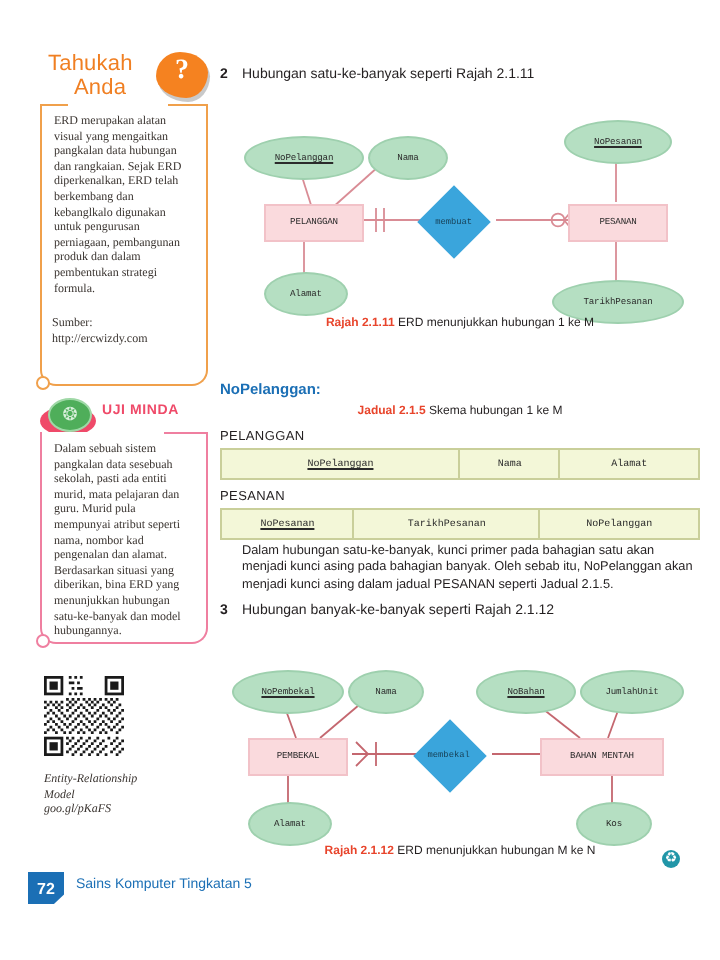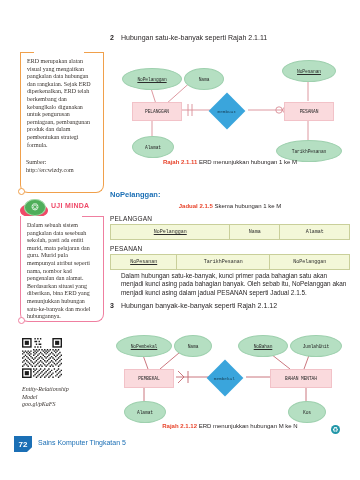--- a/index.html
+++ b/index.html
@@ -128,20 +128,25 @@
            border-radius:50%;background:#2196a8;color:#fff;font-size:7px;
            line-height:9px;text-align:center;}
 </style>
 </head>
 <body>
 
 <div class="page">
 
   <div class="sidebar">
 
+    <div class="tahukah-head">
+      <div class="tahukah-word tahukah-w1">Tahukah</div>
+      <div class="tahukah-word tahukah-w2">Anda</div>
+      <div class="qbubble"></div>
+    </div>
 
     <div class="note-a">
       <div class="sb-body">ERD merupakan alatan visual yang mengaitkan pangkalan data hubungan dan rangkaian. Sejak ERD diperkenalkan, ERD telah berkembang dan kebanglkalo digunakan untuk pengurusan perniagaan, pembangunan produk dan dalam pembentukan strategi formula.</div>
       <div class="dot-o" style="left:-3px;bottom:-3px;"></div>
     </div>
     <div class="sb-src" style="position:absolute;left:26px;top:159px;width:72px;">Sumber:</div>
     <div class="sb-src" style="position:absolute;left:26px;top:167px;width:76px;word-break:break-all;">http://ercwizdy.com</div>
 
     <div class="ujiminda-head">
       <div class="uji-icon">

